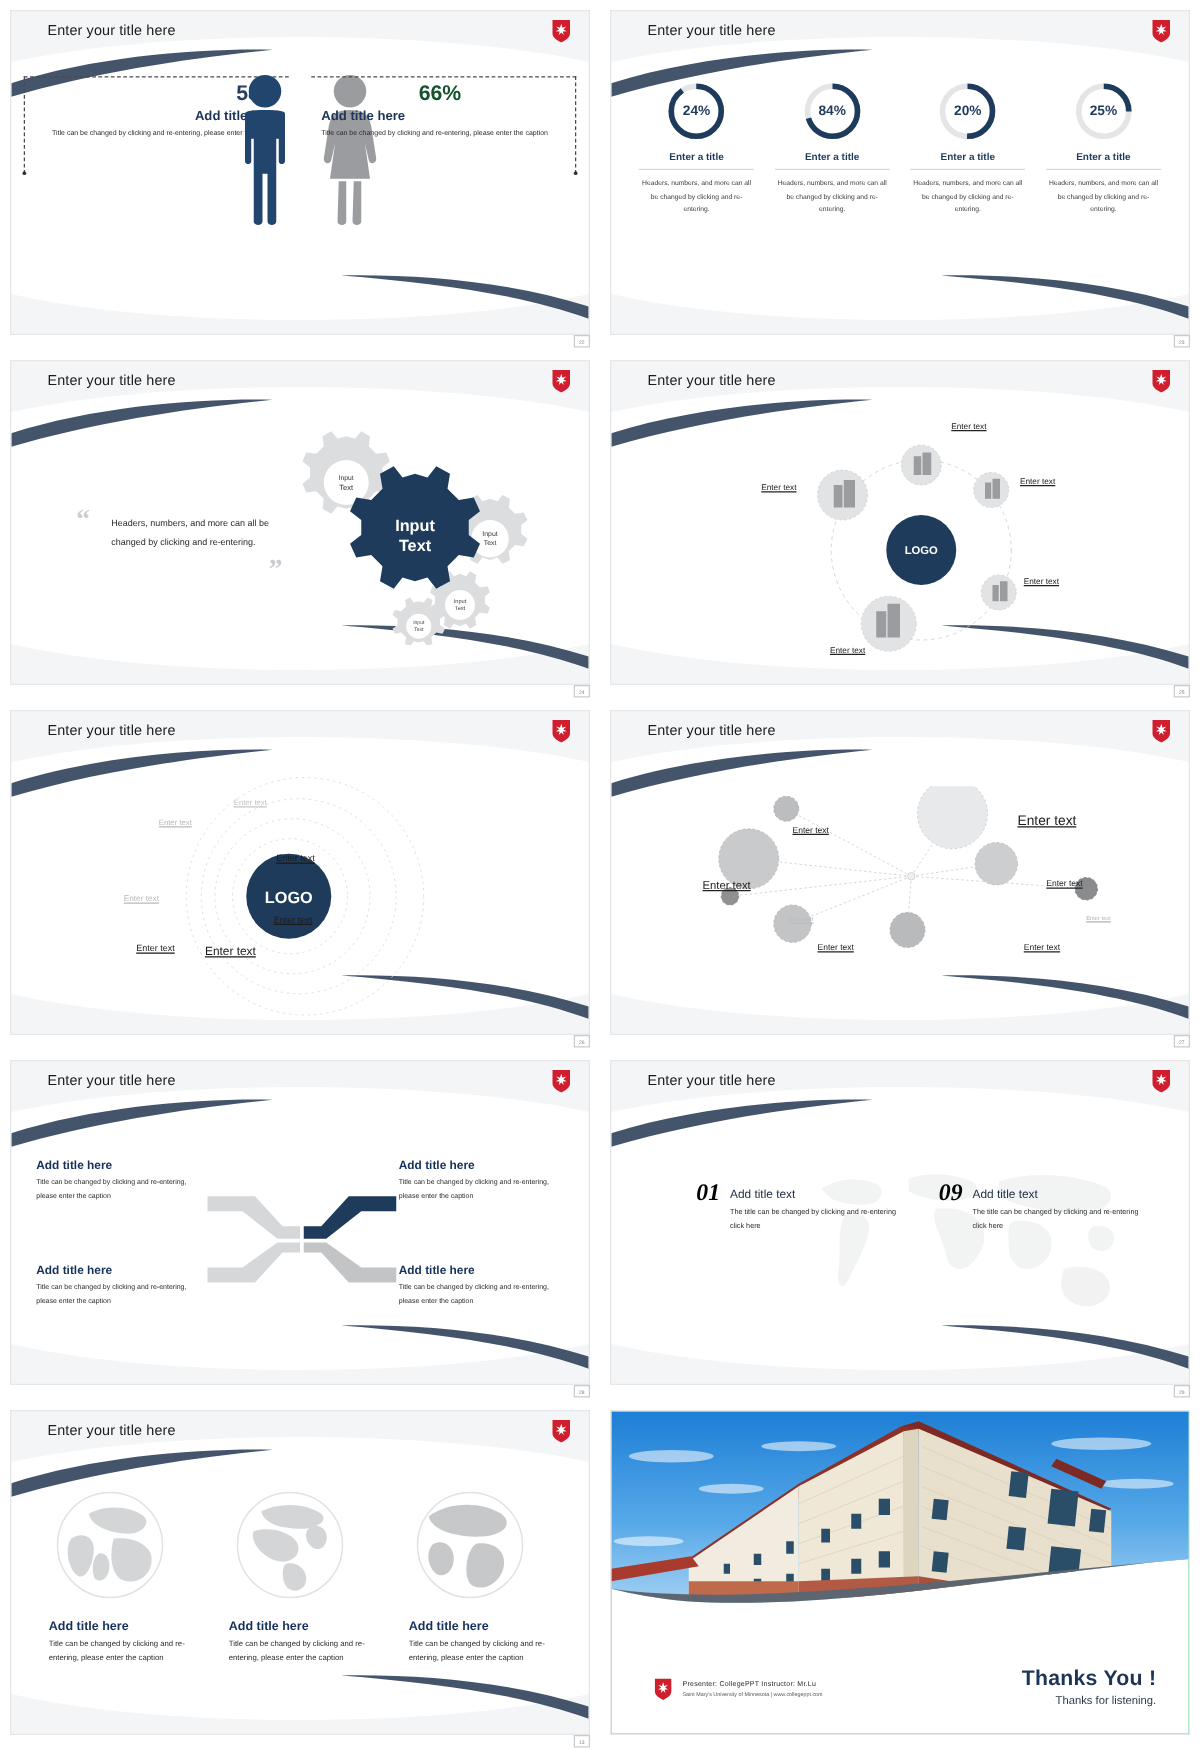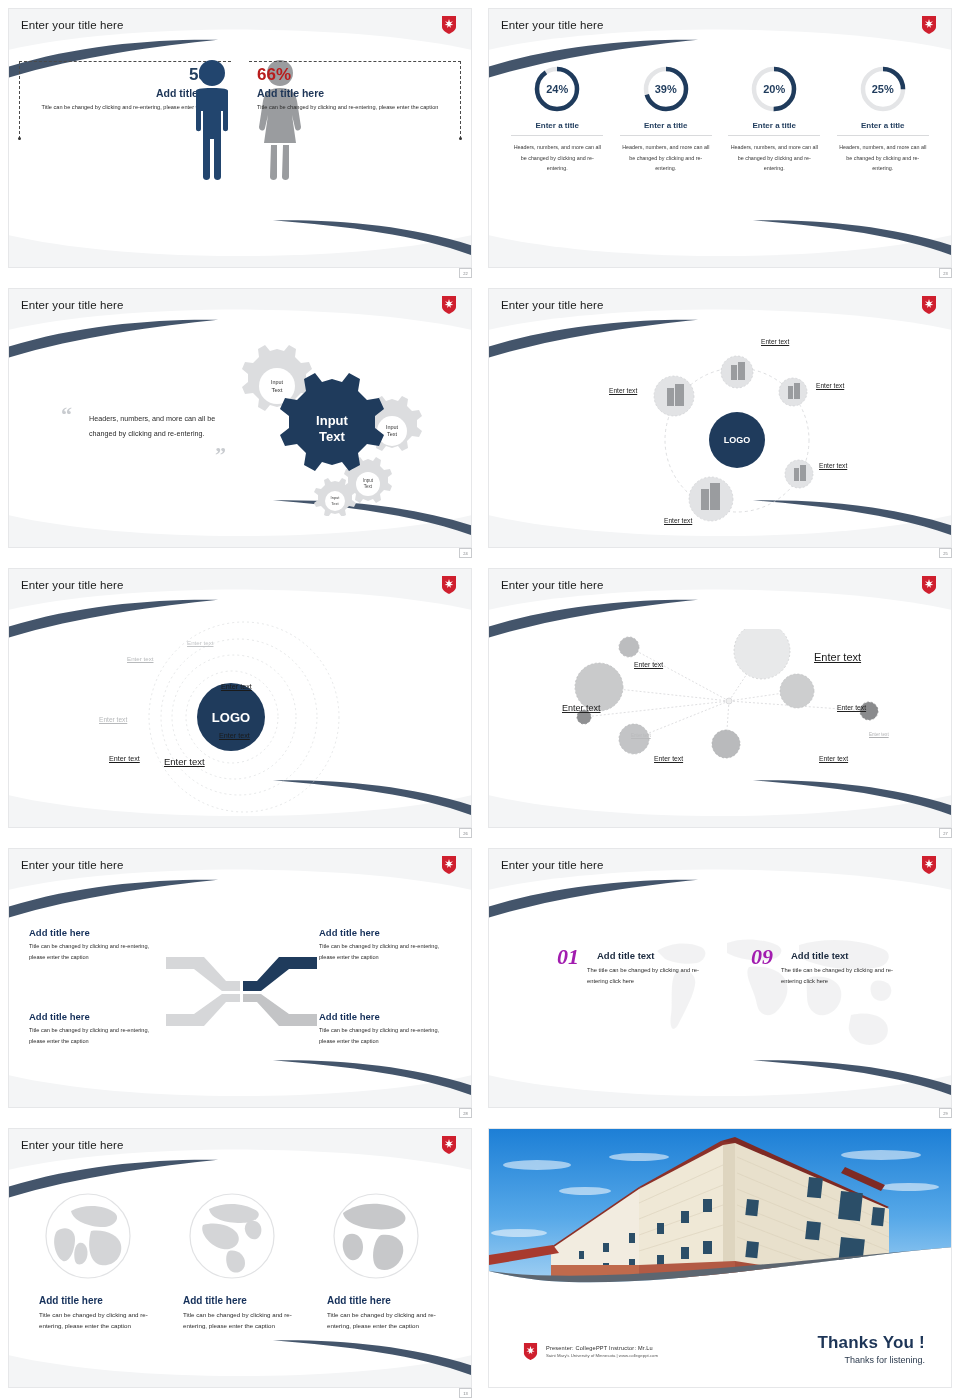--- a/index.html
+++ b/index.html
@@ -28,21 +28,21 @@
     overflow: hidden;
     border: 1px solid #e6e7e9;
   }
   
   .hdr {
     position: absolute; left: 0; top: 0;
     width: 100%; height: 41px;
     background: #f2f3f4;
   }
   .title {
-    position: absolute; left: 12px; top: 10px;
+    position: absolute; left: 29px; top: 10px;
     font-size: 11.5px; color: #1a1a1a; letter-spacing: .1px;
     white-space: nowrap;
   }
   .shield {
     position: absolute; right: 14px; top: 6px;
     width: 16px; height: 20px;
   }
   .pagebadge {
     position: absolute; right: 8px; bottom: 2px;
     width: 13px; height: 10px;
@@ -62,21 +62,21 @@
     position: absolute; top: 52px; height: 78px;
     border-top: 1px dashed #4a4a4a;
     border-left: 1px dashed #4a4a4a;
     border-bottom: none; border-right: none;
   }
   .s1-bracket.right {
     border-left: none; border-right: 1px dashed #4a4a4a;
   }
   .dotm { position:absolute; width:3px;height:3px;border-radius:50%;background:#333; }
   .pct-big { font-size: 17px; font-weight: 700; color: #24405f; }
-  .pct-big.gray { color: #b91c1c; }
+  .pct-big.gray { color: #14532d; text-align: center; }
   .addtitle-s { font-size: 10.5px; font-weight: 700; color: #1d3557; margin-top: 2px; }
   .cap-s { font-size: 5.6px; color: #2b2b2b; line-height: 1.75; margin-top: 4px; }
   .person { position: absolute; }
 
   
   .donut-row { display: flex; justify-content: space-around; padding: 14px 14px 0; }
   .donut-col { width: 92px; text-align: center; }
   .donut { position: relative; width: 50px; height: 50px; margin: 0 auto; }
   .donut svg { display: block; }
   .donut-val {
@@ -93,22 +93,22 @@
   .quote-mark { color: #c9ccd0; font-size: 22px; font-weight: 700; font-family: "Liberation Serif", serif; line-height: .7; }
   .quote-body { font-size: 7.2px; color: #2b2b2b; line-height: 2.1; }
   .gear-label { font-size: 5.4px; color: #333; text-align: center; line-height: 1.2; }
   .node-label { position: absolute; font-size: 6.6px; color: #222; white-space: nowrap; text-decoration: underline; }
 
   
   .x-col-title { font-size: 9.5px; font-weight: 700; color: #15305a; }
   .x-col-cap { font-size: 5.6px; color: #2b2b2b; line-height: 1.9; margin-top: 3px; }
 
   
-  .num-big { font-size: 22px; font-weight: 700; font-style: italic; color: #a21caf; font-family: "Liberation Serif", serif; }
-  .num-title { font-size: 9.5px; font-weight: 700; color: #1b2a3f; margin-left: 10px; }
+  .num-big { font-size: 19px; font-weight: 700; font-style: italic; color: #000000; font-family: "Liberation Serif", serif; }
+  .num-title { font-size: 9.5px; font-weight: 400; color: #1b2a3f; }
   .num-cap { font-size: 5.8px; color: #2b2b2b; line-height: 1.95; margin-top: 4px; }
 
   
   .globe-title { font-size: 10px; font-weight: 700; color: #15305a; }
   .globe-cap { font-size: 6.2px; color: #2b2b2b; line-height: 1.85; margin-top: 3px; }
 
   
   .photo-wrap { position:absolute; left:0; top:0; width:100%; height:100%; overflow:hidden; background:#fff; }
   .thanks-big { font-size: 17px; font-weight: 700; color: #1d3557; letter-spacing: .2px; }
   .thanks-sub { font-size: 9px; color: #2b3a4d; margin-top: 2px; }
@@ -189,21 +189,21 @@
             </div>
             <div class="donut-title">Enter a title</div>
             <div class="donut-cap">Headers, numbers, and more can all be changed by clicking and re-entering.</div>
           </div>
           <div class="donut-col">
             <div class="donut">
               <svg width="50" height="50" viewBox="0 0 50 50">
                 <circle cx="25" cy="25" r="20" fill="none" stroke="#e4e5e7" stroke-width="4.5"></circle>
                 <circle cx="25" cy="25" r="20" fill="none" stroke="#1f3b5c" stroke-width="4.5" stroke-dasharray="88 137.7" transform="rotate(-90 25 25)"></circle>
               </svg>
-              <div class="donut-val">39%</div>
+              <div class="donut-val">84%</div>
             </div>
             <div class="donut-title">Enter a title</div>
             <div class="donut-cap">Headers, numbers, and more can all be changed by clicking and re-entering.</div>
           </div>
           <div class="donut-col">
             <div class="donut">
               <svg width="50" height="50" viewBox="0 0 50 50">
                 <circle cx="25" cy="25" r="20" fill="none" stroke="#e4e5e7" stroke-width="4.5"></circle>
                 <circle cx="25" cy="25" r="20" fill="none" stroke="#1f3b5c" stroke-width="4.5" stroke-dasharray="62.8 62.8" transform="rotate(-90 25 25)"></circle>
               </svg>

